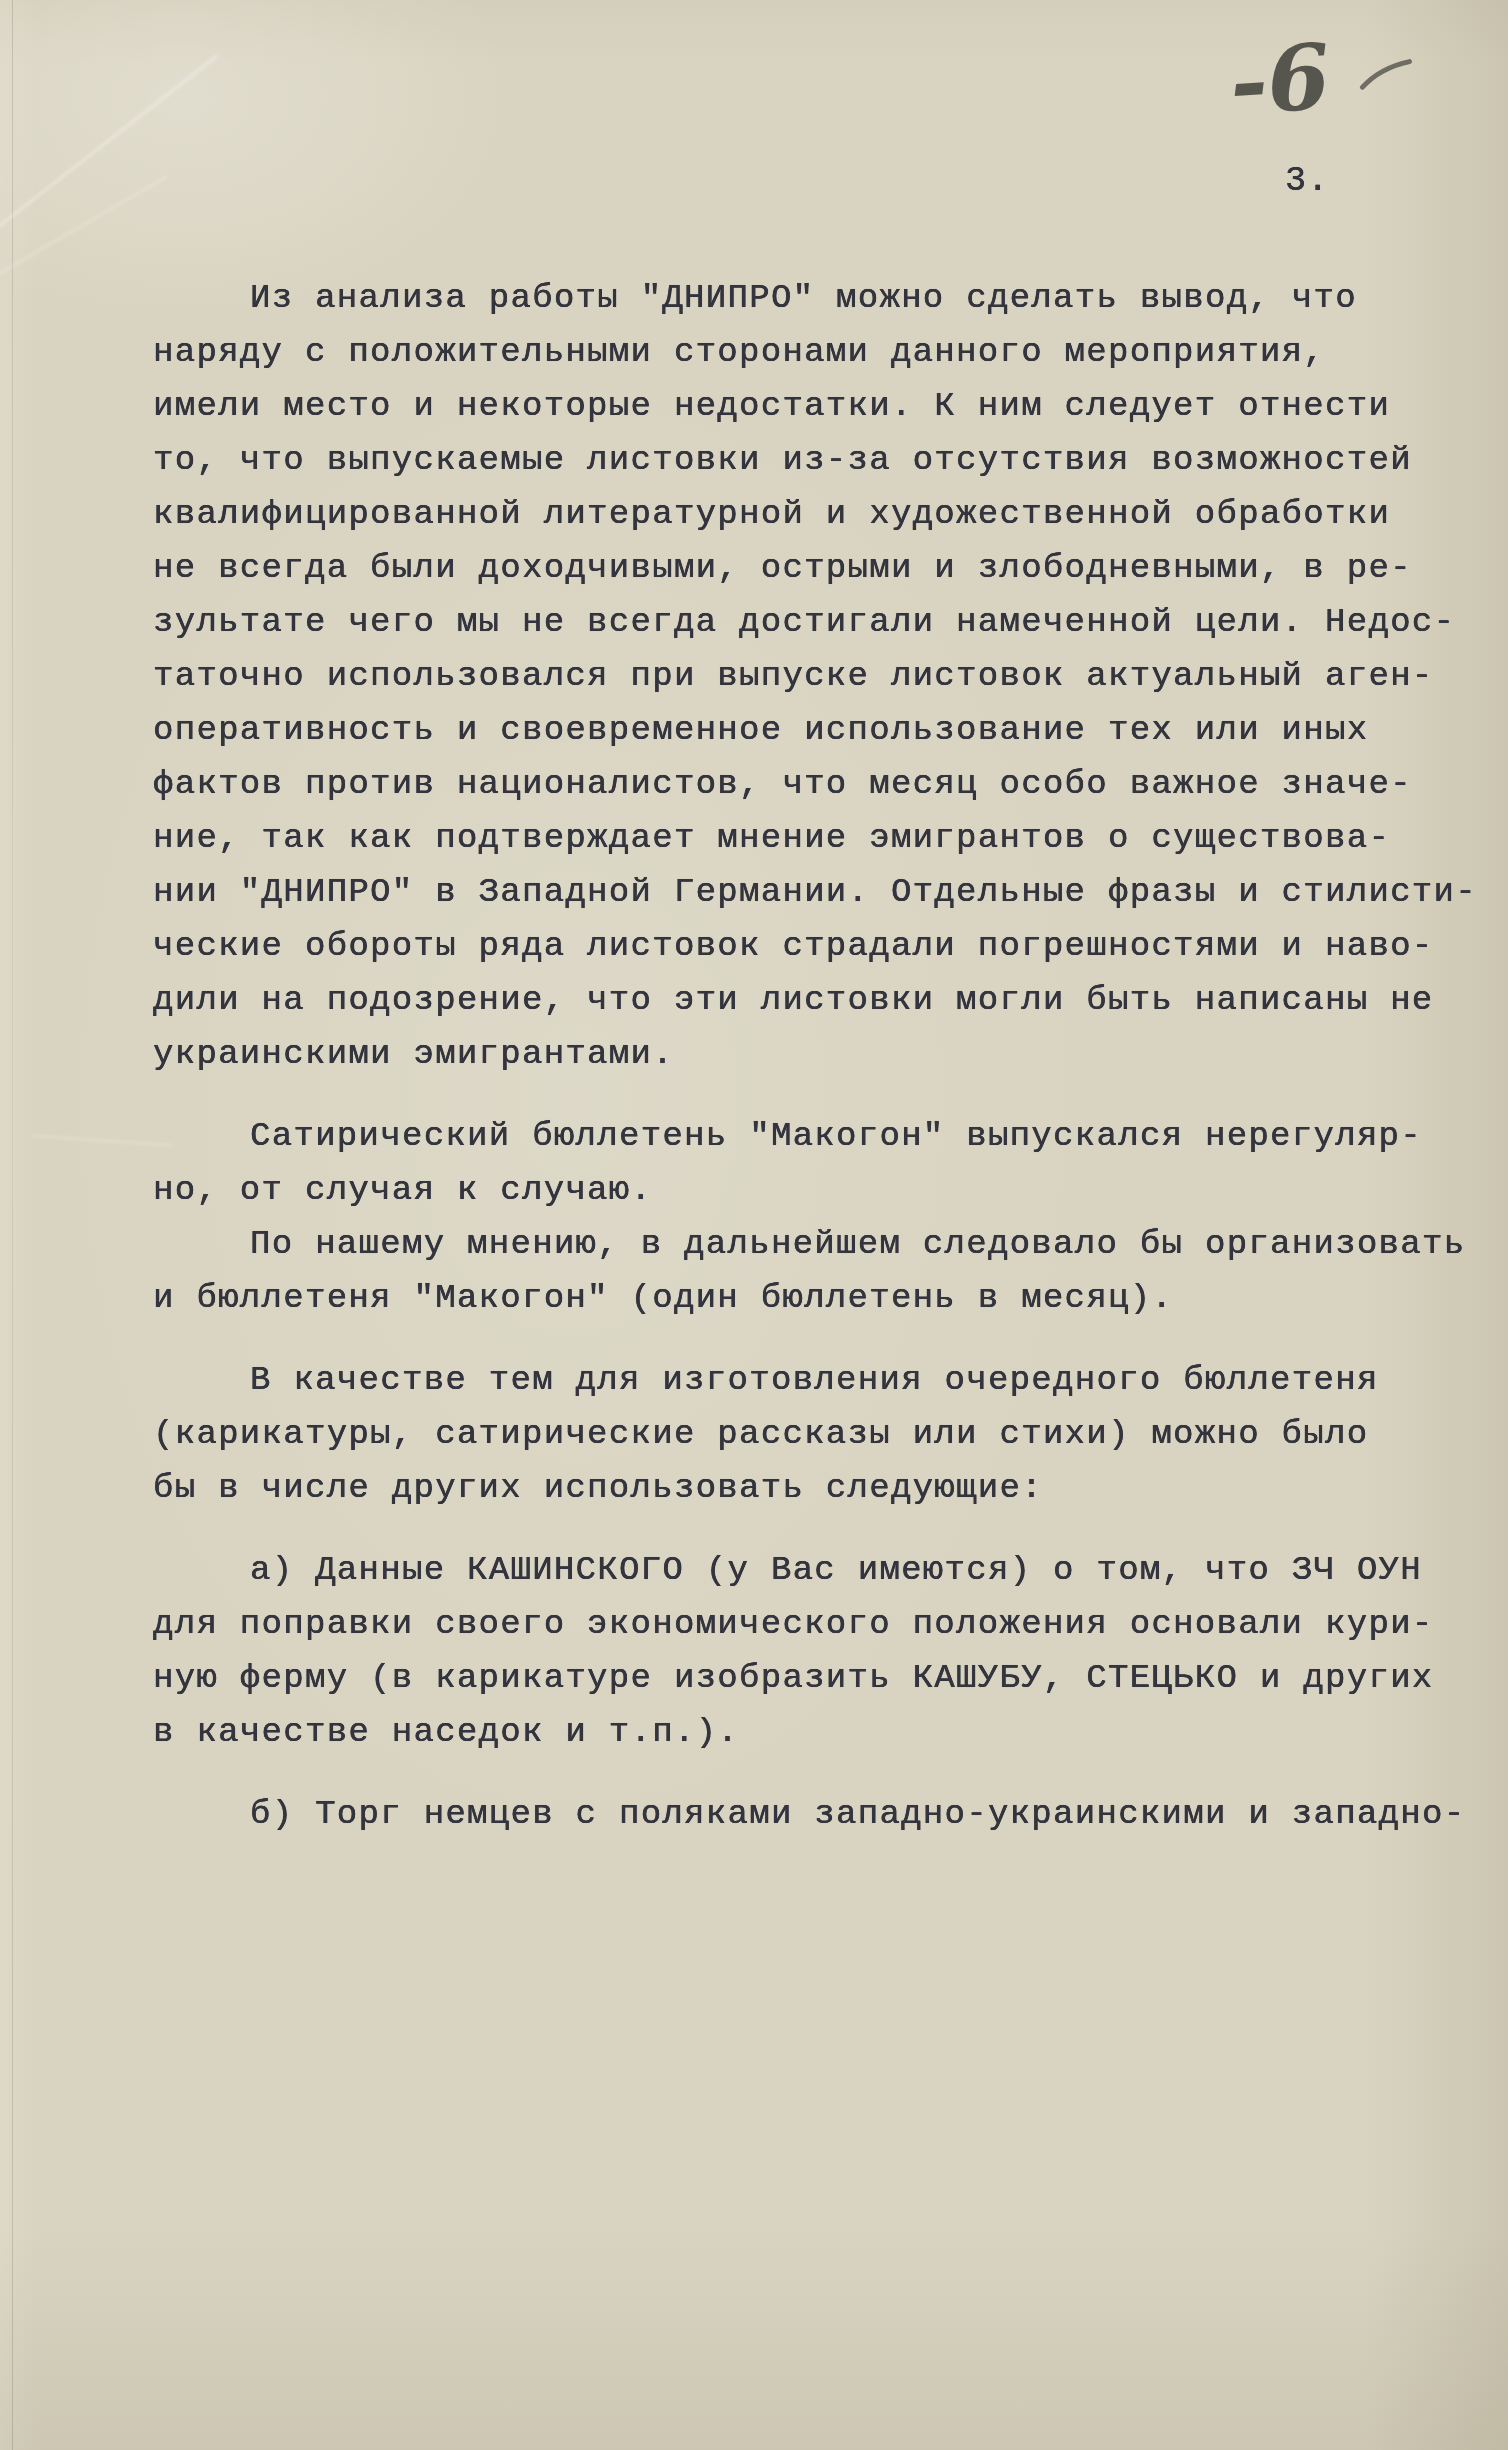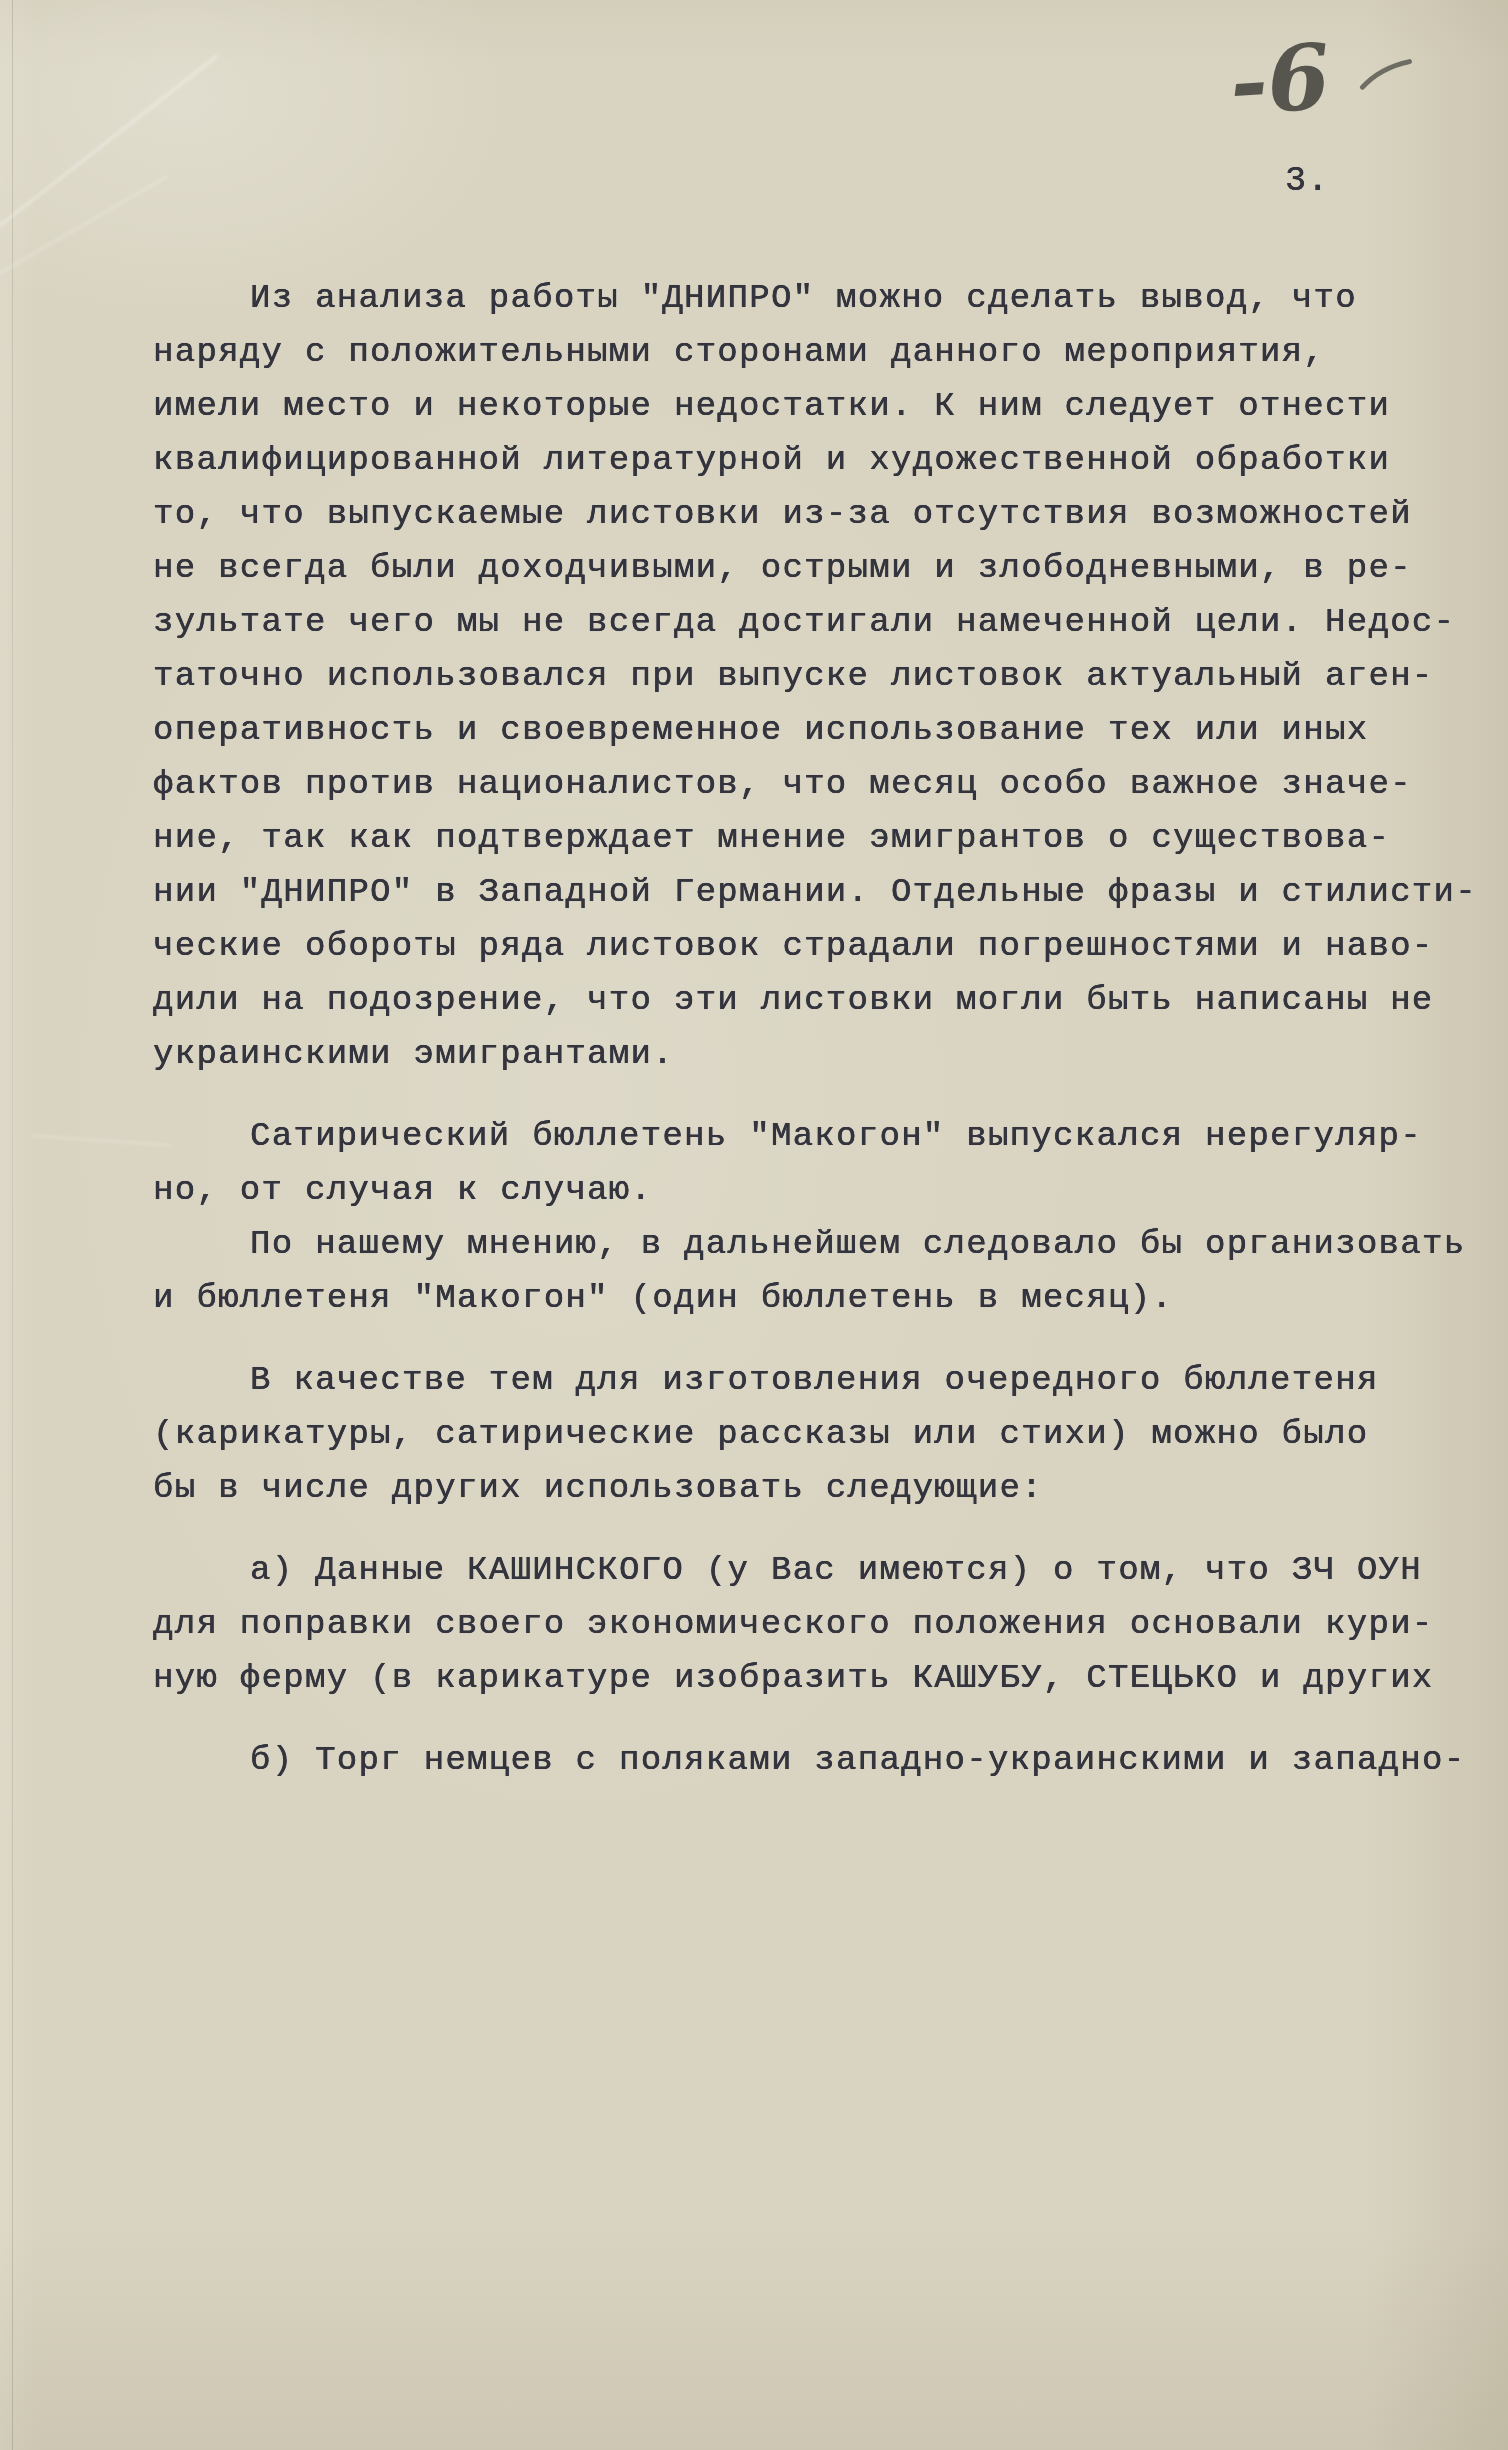--- a/index.html
+++ b/index.html
@@ -55,22 +55,22 @@
     <path d="M8,62 C30,38 58,22 96,14" fill="none" stroke="#4c4c45" stroke-width="9" stroke-linecap="round"></path>
   </svg>
 
   <div class="pagenum typed">3.</div>
 
   <div class="body-text typed">
       <div class="para indent">
         <div class="line">Из анализа работы "ДНИПРО" можно сделать вывод, что</div>
         <div class="line">наряду с положительными сторонами данного мероприятия,</div>
         <div class="line">имели место и некоторые недостатки. К ним следует отнести</div>
+        <div class="line">то, что выпускаемые листовки из-за отсутствия возможностей</div>
         <div class="line">квалифицированной литературной и художественной обработки</div>
-        <div class="line">то, что выпускаемые листовки из-за отсутствия возможностей</div>
         <div class="line">не всегда были доходчивыми, острыми и злободневными, в ре-</div>
         <div class="line">зультате чего мы не всегда достигали намеченной цели. Недос-</div>
         <div class="line">таточно использовался при выпуске листовок актуальный аген-</div>
         <div class="line">оперативность и своевременное использование тех или иных</div>
         <div class="line">фактов против националистов, что месяц особо важное значе-</div>
         <div class="line">ние, так как подтверждает мнение эмигрантов о существова-</div>
         <div class="line">нии "ДНИПРО" в Западной Германии. Отдельные фразы и стилисти-</div>
         <div class="line">ческие обороты ряда листовок страдали погрешностями и наво-</div>
         <div class="line">дили на подозрение, что эти листовки могли быть написаны не</div>
         <div class="line">украинскими эмигрантами.</div>
@@ -85,20 +85,21 @@
       </div>
       <div class="para gap indent">
         <div class="line">В качестве тем для изготовления очередного бюллетеня</div>
         <div class="line">(карикатуры, сатирические рассказы или стихи) можно было</div>
         <div class="line">бы в числе других использовать следующие:</div>
       </div>
       <div class="para gap indent">
         <div class="line">а) Данные КАШИНСКОГО (у Вас имеются) о том, что ЗЧ ОУН</div>
         <div class="line">для поправки своего экономического положения основали кури-</div>
         <div class="line">ную ферму (в карикатуре изобразить КАШУБУ, СТЕЦЬКО и других</div>
+        <div class="line">в качестве наседок и т.п.).</div>
       </div>
       <div class="para gap indent">
         <div class="line">б) Торг немцев с поляками западно-украинскими и западно-</div>
       </div>
     </div>
 
 </div>
 
 
 </body></html>

